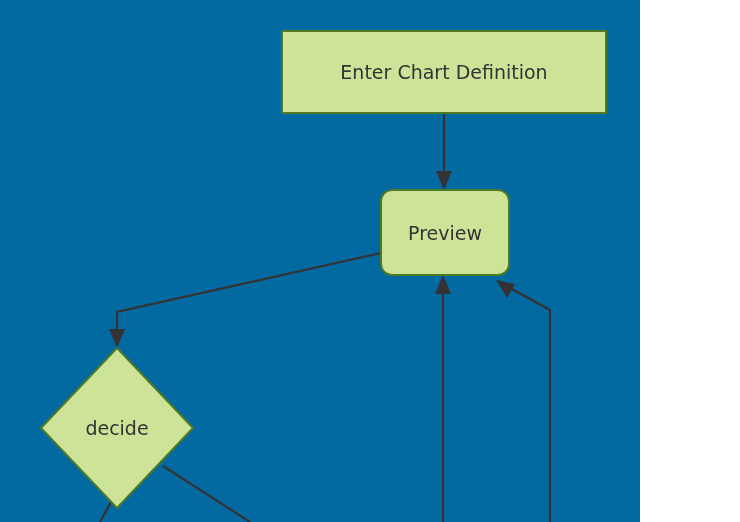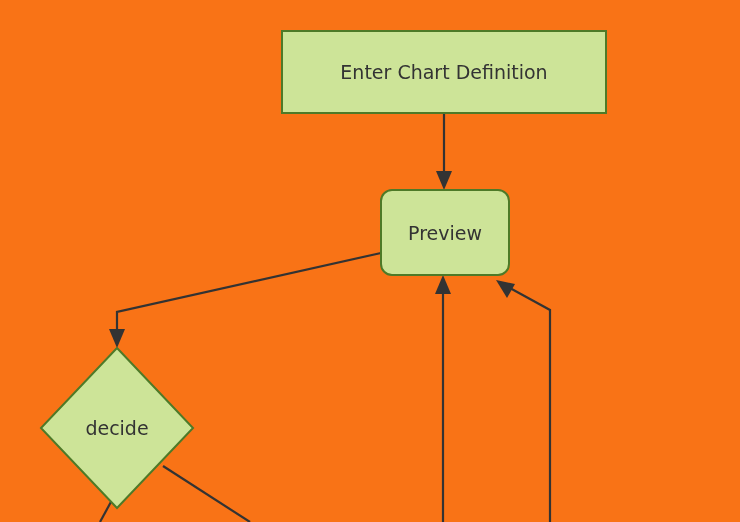--- a/index.html
+++ b/index.html
@@ -5,23 +5,23 @@
   html, body {
     margin: 0;
     padding: 0;
     background: #ffffff;
   }
   body {
     font-family: "DejaVu Sans", sans-serif;
   }
   #flowchart-canvas {
     position: relative;
-    width: 740px;
+    width: 640px;
     height: 522px;
-    background: #f97316;
+    background: #0369a1;
     overflow: hidden;
     text-align: right;
   }
   #flowchart-svg {
     position: absolute;
     top: 0;
     left: 0;
     width: 740px;
     height: 522px;
     display: block;

